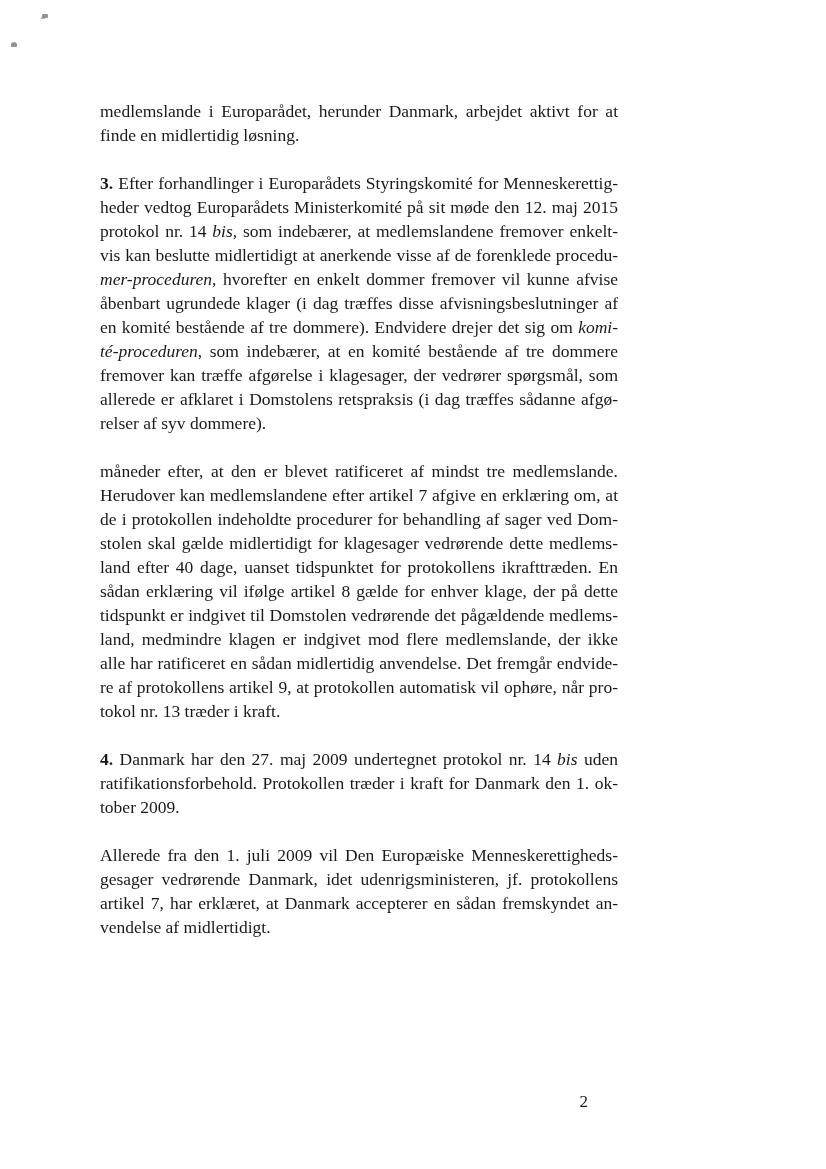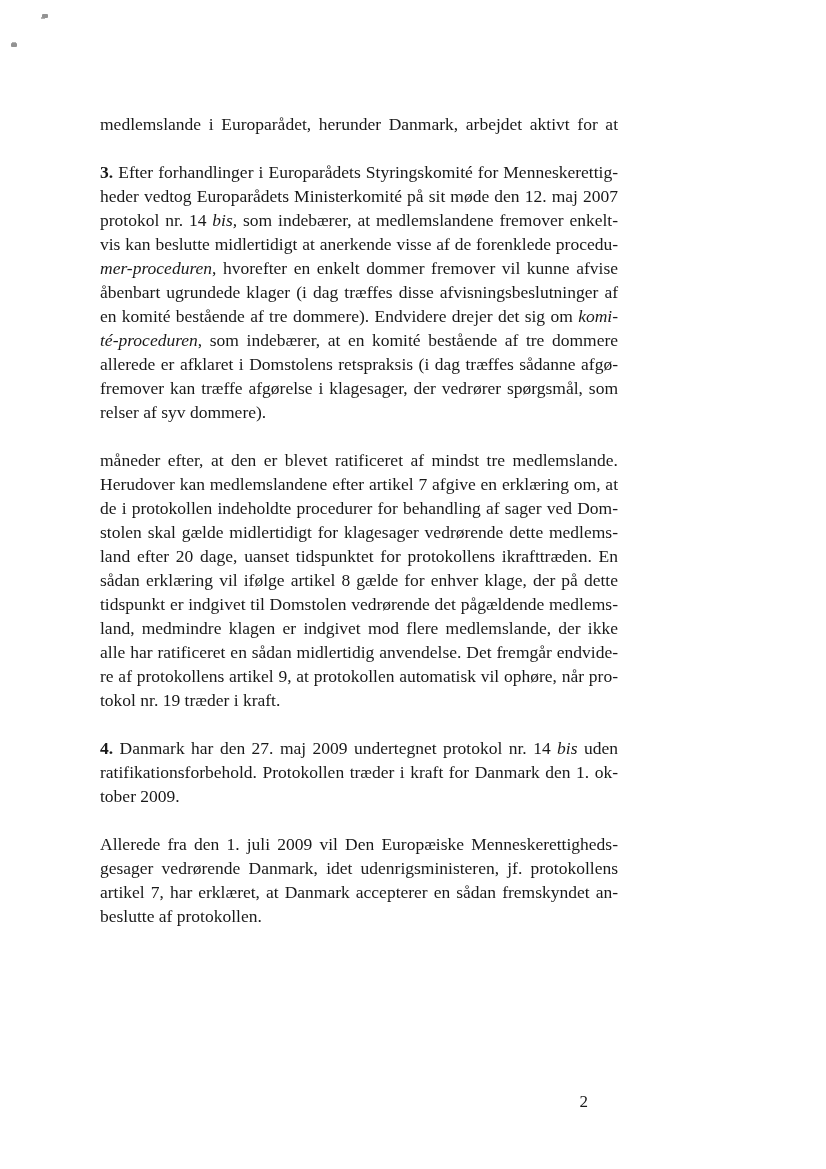--- a/index.html
+++ b/index.html
@@ -12,21 +12,21 @@
     width: 826px;
     height: 1169px;
     background: #ffffff;
     overflow: hidden;
     font-family: "Liberation Serif", "DejaVu Serif", serif;
     color: #191919;
   }
   .textblock {
     position: absolute;
     left: 100px;
-    top: 112px;
+    top: 99px;
     width: 518px;
   }
   .para {
     margin: 0 0 24px 0;
     padding: 0;
   }
   .line {
     display: block;
     font-size: 17.5px;
     line-height: 24px;
@@ -62,54 +62,55 @@
 </head>
 <body>
 
 <div class="page">
   <span class="speck speck-1"></span>
   <span class="speck speck-2"></span>
 
   <div class="textblock">
       <p class="para">
         <span class="line"><span class="run">medlemslande i Europarådet, herunder Danmark, arbejdet aktivt for at</span></span>
+        <span class="line last"><span class="run">finde en midlertidig løsning.</span></span>
       </p>
       <p class="para">
         <span class="line"><span class="run b">3.</span><span class="run"> Efter forhandlinger i Europarådets Styringskomité for Menneskerettig-</span></span>
-        <span class="line"><span class="run">heder vedtog Europarådets Ministerkomité på sit møde den 12. maj 2007</span></span>
+        <span class="line"><span class="run">heder vedtog Europarådets Ministerkomité på sit møde den 12. maj 2015</span></span>
         <span class="line"><span class="run">protokol nr. 14 </span><span class="run i">bis,</span><span class="run"> som indebærer, at medlemslandene fremover enkelt-</span></span>
         <span class="line"><span class="run">vis kan beslutte midlertidigt at anerkende visse af de forenklede procedu-</span></span>
         <span class="line"><span class="run i">mer-proceduren</span><span class="run">, hvorefter en enkelt dommer fremover vil kunne afvise</span></span>
         <span class="line"><span class="run">åbenbart ugrundede klager (i dag træffes disse afvisningsbeslutninger af</span></span>
         <span class="line"><span class="run">en komité bestående af tre dommere). Endvidere drejer det sig om </span><span class="run i">komi-</span></span>
         <span class="line"><span class="run i">té-proceduren</span><span class="run">, som indebærer, at en komité bestående af tre dommere</span></span>
+        <span class="line"><span class="run">fremover kan træffe afgørelse i klagesager, der vedrører spørgsmål, som</span></span>
         <span class="line"><span class="run">allerede er afklaret i Domstolens retspraksis (i dag træffes sådanne afgø-</span></span>
-        <span class="line"><span class="run">fremover kan træffe afgørelse i klagesager, der vedrører spørgsmål, som</span></span>
         <span class="line last"><span class="run">relser af syv dommere).</span></span>
       </p>
       <p class="para">
         <span class="line"><span class="run">måneder efter, at den er blevet ratificeret af mindst tre medlemslande.</span></span>
         <span class="line"><span class="run">Herudover kan medlemslandene efter artikel 7 afgive en erklæring om, at</span></span>
         <span class="line"><span class="run">de i protokollen indeholdte procedurer for behandling af sager ved Dom-</span></span>
         <span class="line"><span class="run">stolen skal gælde midlertidigt for klagesager vedrørende dette medlems-</span></span>
-        <span class="line"><span class="run">land efter 20 dage, uanset tidspunktet for protokollens ikrafttræden. En</span></span>
+        <span class="line"><span class="run">land efter 40 dage, uanset tidspunktet for protokollens ikrafttræden. En</span></span>
         <span class="line"><span class="run">sådan erklæring vil ifølge artikel 8 gælde for enhver klage, der på dette</span></span>
         <span class="line"><span class="run">tidspunkt er indgivet til Domstolen vedrørende det pågældende medlems-</span></span>
         <span class="line"><span class="run">land, medmindre klagen er indgivet mod flere medlemslande, der ikke</span></span>
         <span class="line"><span class="run">alle har ratificeret en sådan midlertidig anvendelse. Det fremgår endvide-</span></span>
         <span class="line"><span class="run">re af protokollens artikel 9, at protokollen automatisk vil ophøre, når pro-</span></span>
-        <span class="line last"><span class="run">tokol nr. 19 træder i kraft.</span></span>
+        <span class="line last"><span class="run">tokol nr. 13 træder i kraft.</span></span>
       </p>
       <p class="para">
         <span class="line"><span class="run b">4.</span><span class="run"> Danmark har den 27. maj 2009 undertegnet protokol nr. 14 </span><span class="run i">bis</span><span class="run"> uden</span></span>
         <span class="line"><span class="run">ratifikationsforbehold. Protokollen træder i kraft for Danmark den 1. ok-</span></span>
         <span class="line last"><span class="run">tober 2009.</span></span>
       </p>
       <p class="para">
         <span class="line"><span class="run">Allerede fra den 1. juli 2009 vil Den Europæiske Menneskerettigheds-</span></span>
         <span class="line"><span class="run">gesager vedrørende Danmark, idet udenrigsministeren, jf. protokollens</span></span>
         <span class="line"><span class="run">artikel 7, har erklæret, at Danmark accepterer en sådan fremskyndet an-</span></span>
-        <span class="line last"><span class="run">beslutte af protokollen.</span></span>
+        <span class="line last"><span class="run">vendelse af midlertidigt.</span></span>
       </p>
     </div>
 
   <div class="page-number">2</div>
 </div>
 
 </body></html>

